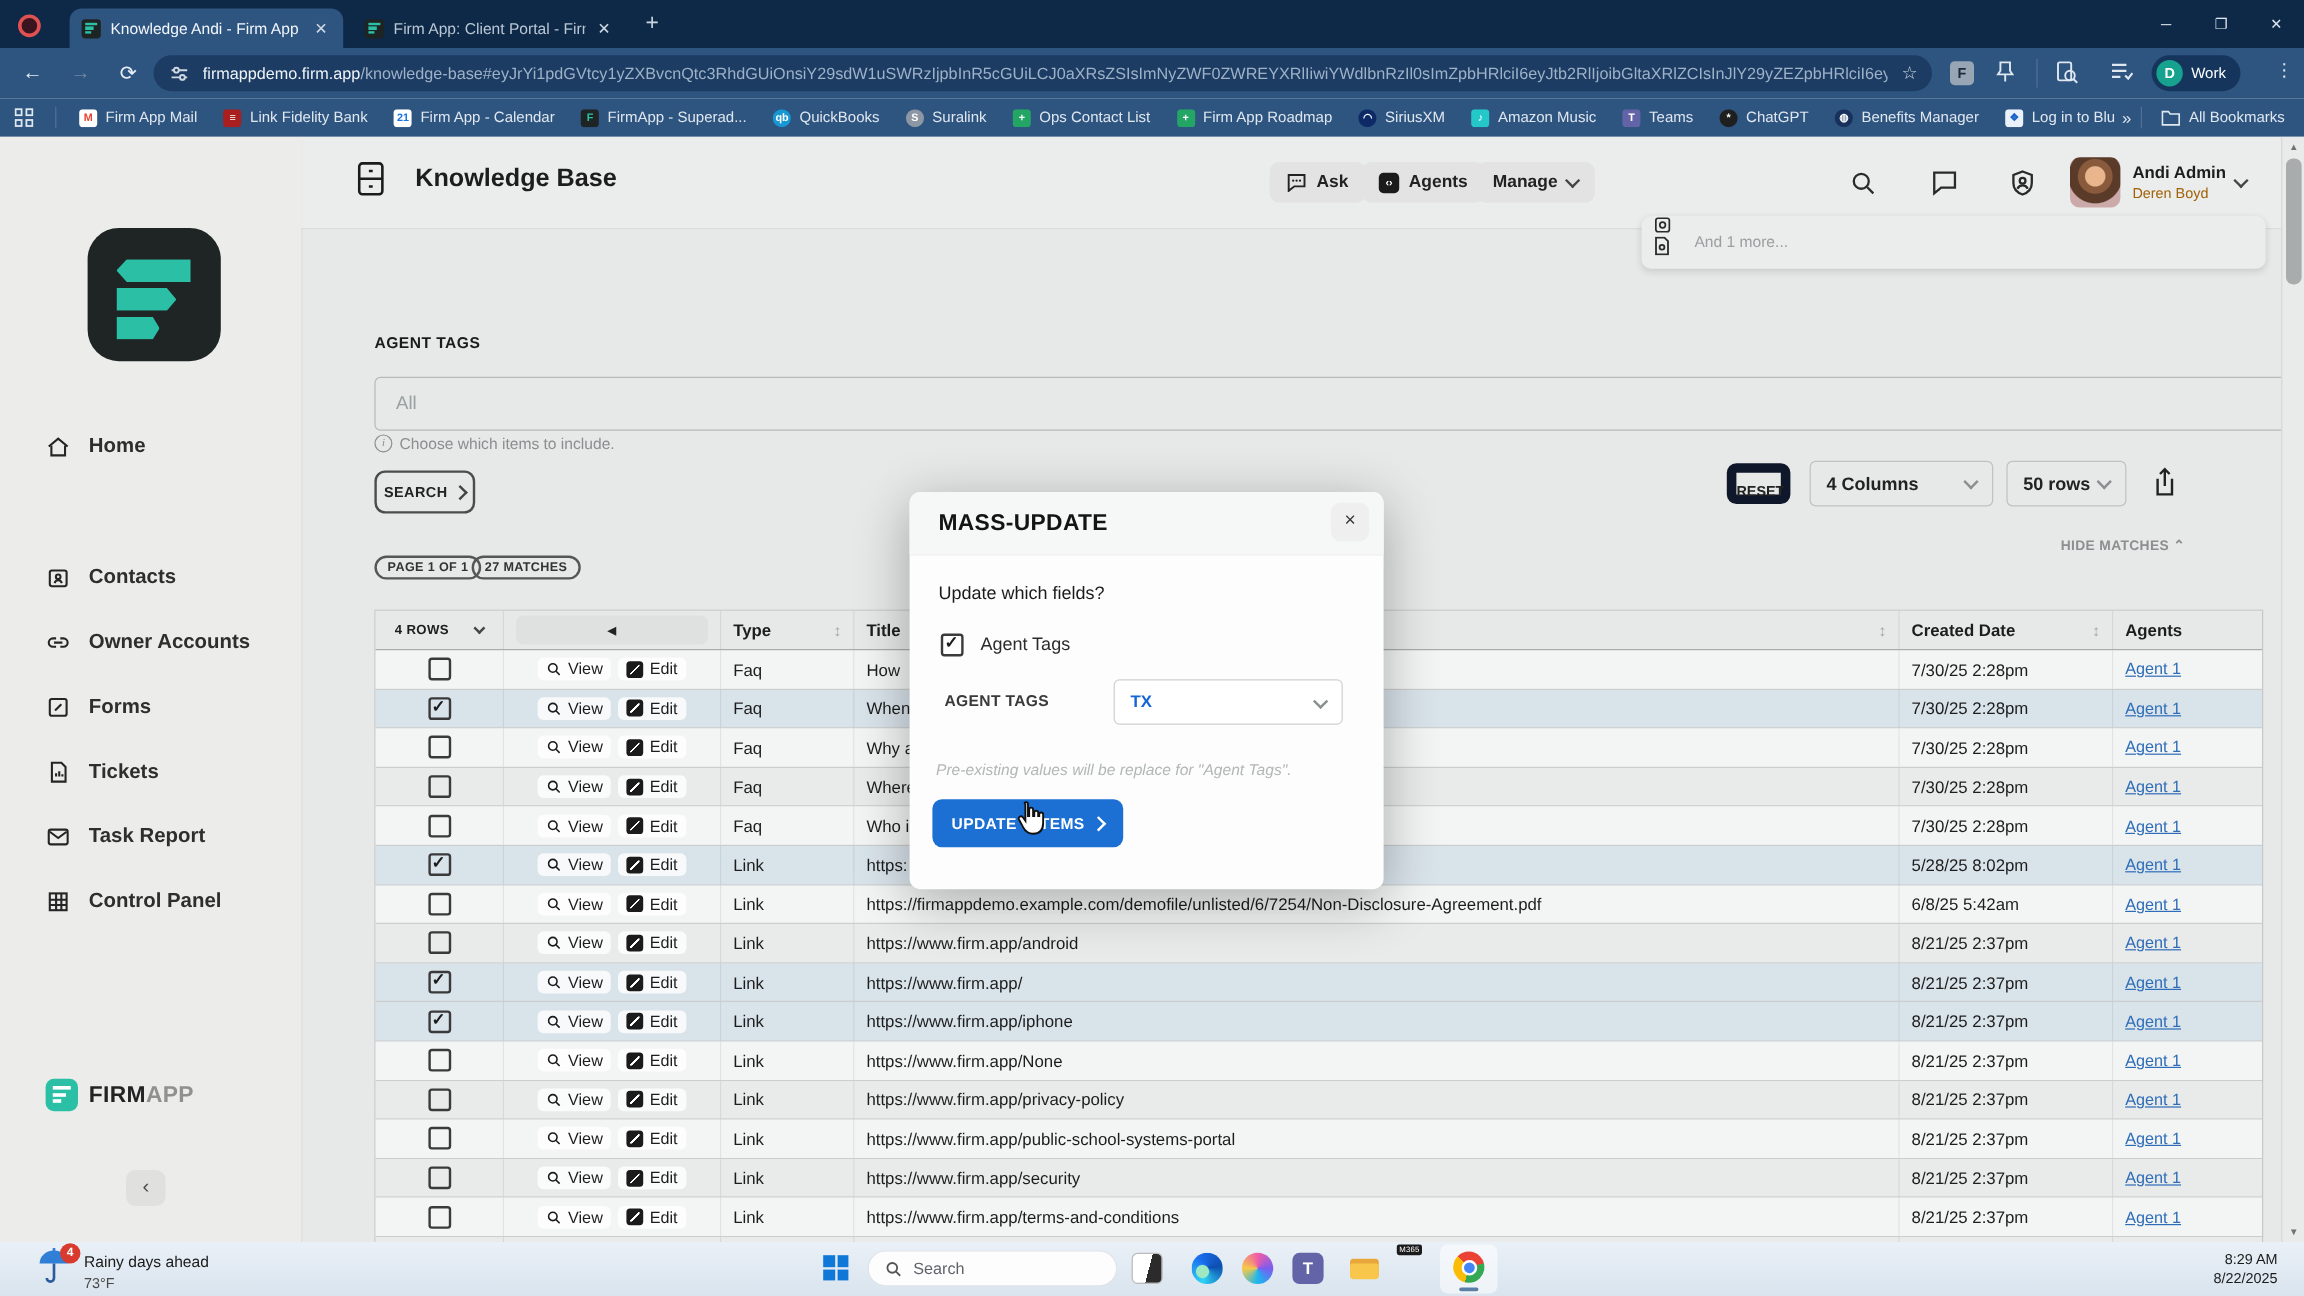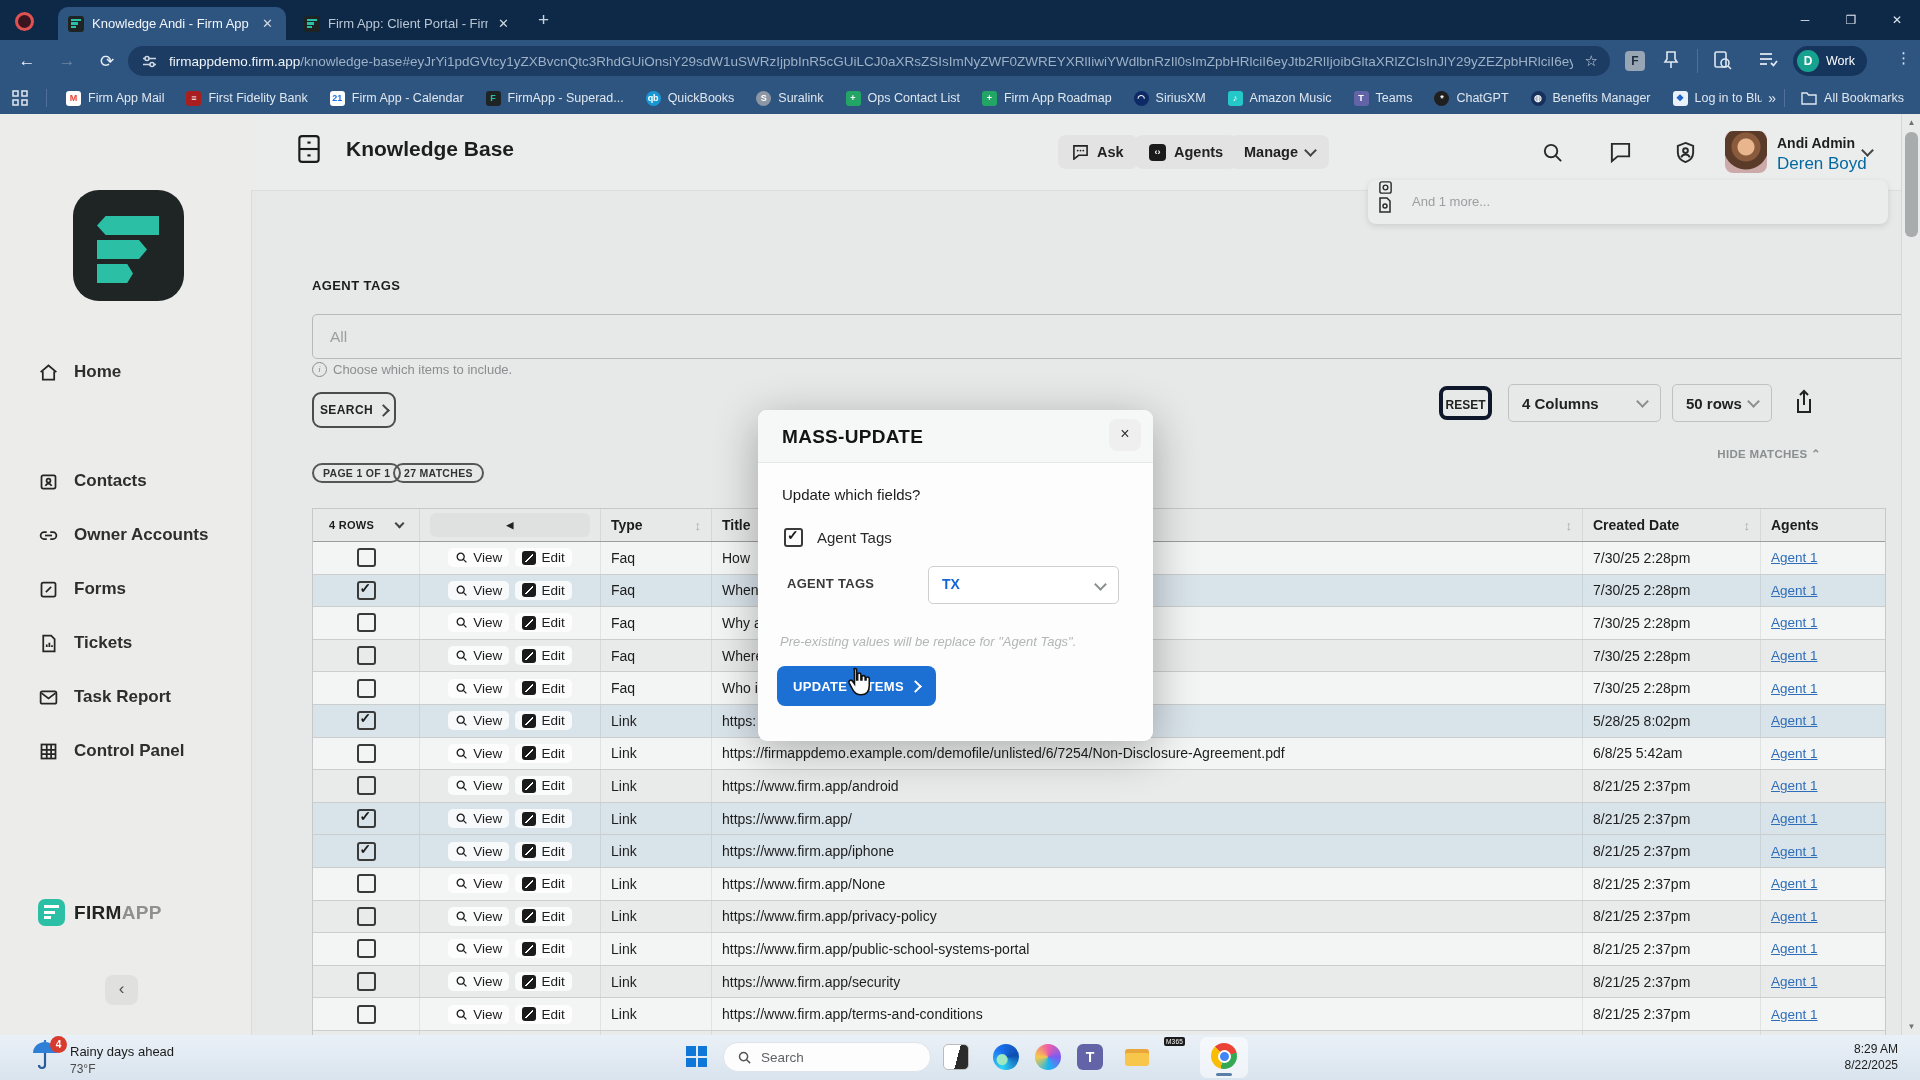--- a/index.html
+++ b/index.html
@@ -78,41 +78,41 @@
   .main{position:absolute;left:251px;top:0;width:1669px;height:921px;}
   .app-header{position:absolute;left:0;top:0;width:1669px;height:76px;background:#ebecec;border-bottom:1px solid #dbdcdc;}
   .kb-title{position:absolute;left:45px;top:20px;display:flex;align-items:center;gap:24px;
     font-size:21px;font-weight:bold;color:#1d1d1d;}
   .hbtn{position:absolute;top:21px;height:34px;border-radius:8px;background:#e2e3e2;display:flex;
     align-items:center;gap:8px;padding:0 14px;font-size:14.5px;font-weight:bold;color:#222;box-sizing:border-box;}
   .hicon{position:absolute;top:27px;}
   .avatar{position:absolute;left:1474px;top:17px;width:42px;height:42px;border-radius:8px;
     background:radial-gradient(circle at 50% 38%,#e8b58d 0 8px,#8a5a3c 9px 14px,#5a3a28 15px 22px,#caa 23px);}
   .uname{position:absolute;left:1526px;top:21px;font-size:14px;font-weight:bold;color:#1d1d1d;}
-  .usub{position:absolute;left:1526px;top:40px;font-size:17px;color:#0369a1;}
+  .usub{position:absolute;left:1526px;top:40px;font-size:12px;color:#a16207;}
   .uchev{position:absolute;left:1612px;top:32px;color:#555;}
   .toast{position:absolute;left:1117px;top:66px;width:520px;height:44px;background:#ebecec;border-radius:8px;
     box-shadow:0 2px 6px rgba(0,0,0,.12);overflow:hidden;z-index:5;}
   .toast .t-text{position:absolute;left:44px;top:14px;font-size:13px;color:#9a9f9f;}
   .toast svg{position:absolute;left:10px;}
   
   .f-label{position:absolute;left:61px;top:164px;font-size:13px;font-weight:bold;letter-spacing:.4px;color:#1c1c1c;}
   .f-select{position:absolute;left:61px;top:184px;width:1777px;height:45px;border:1px solid #b7baba;border-radius:5px;
     box-sizing:border-box;margin-top:16px;}
   .f-select .ph{position:absolute;left:17px;top:13px;font-size:15.5px;color:#9aa0a0;}
   .f-select .chev{position:absolute;right:18px;top:16px;}
   .f-hint{position:absolute;left:61px;top:248px;font-size:13px;color:#8a8f8f;display:flex;align-items:center;gap:6px;}
   .i-circ{width:13px;height:13px;border:1px solid #8a8f8f;border-radius:50%;font-size:9px;line-height:13px;
     text-align:center;font-style:italic;font-family:"Liberation Serif",serif;}
   .search-btn{position:absolute;left:61px;top:278px;width:84px;height:36px;border:2px solid #4c4c4c;border-radius:9px;
     box-sizing:border-box;display:flex;align-items:center;justify-content:center;gap:6px;
     font-size:12px;font-weight:bold;color:#222;letter-spacing:.4px;}
   .pill{position:absolute;top:349px;height:20px;border:2px solid #565656;border-radius:11px;box-sizing:border-box;
     font-size:10.5px;font-weight:bold;color:#333;line-height:16px;padding:0 9px;letter-spacing:.3px;}
-  .reset-btn{position:absolute;left:1188px;top:272px;width:53px;height:34px;border:4px solid #0f172a;border-radius:8px;
+  .reset-btn{position:absolute;left:1188px;top:272px;width:53px;height:34px;border:8px solid #0f172a;border-radius:8px;
     box-sizing:border-box;text-align:center;line-height:30px;font-size:12px;font-weight:bold;color:#222;}
   .dd{position:absolute;top:270px;height:38px;border:1px solid #bfc2c2;border-radius:5px;box-sizing:border-box;
     display:flex;align-items:center;justify-content:space-between;padding:0 13px;
     font-size:15px;font-weight:bold;color:#222;}
   .share{position:absolute;left:1541px;top:275px;}
   .hide-adv{position:absolute;left:1446px;top:333px;width:124px;text-align:right;font-size:11.5px;font-weight:bold;
     color:#8a8f8f;letter-spacing:.3px;}
   
   .tbl{position:absolute;left:61px;top:394px;width:1574px;border:1px solid #c6c9c9;box-sizing:border-box;}
   .trow{display:grid;grid-template-columns:107px 181px 111px 871px 178px 124px;align-items:center;height:31.6px;
@@ -291,21 +291,21 @@
   <span class="bm-div"></span>
   <div style="display:flex;align-items:center;flex:1;overflow:hidden;">
 
       <div class="bm-item even">
         <span class="bm-ic" style="background: rgb(255, 255, 255); color: rgb(233, 66, 53);">M</span>
         <span>Firm App Mail</span>
       </div>
 
       <div class="bm-item odd">
         <span class="bm-ic" style="background: rgb(169, 31, 31); color: rgb(255, 255, 255);">≡</span>
-        <span>First Fidelity Bank</span>
+        <span>Link Fidelity Bank</span>
       </div>
 
       <div class="bm-item even">
         <span class="bm-ic" style="background: rgb(255, 255, 255); color: rgb(26, 115, 232);">21</span>
         <span>Firm App - Calendar</span>
       </div>
 
       <div class="bm-item odd">
         <span class="bm-ic" style="background: rgb(30, 36, 36); color: rgb(43, 193, 166);">F</span>
         <span>FirmApp - Superad...</span>

